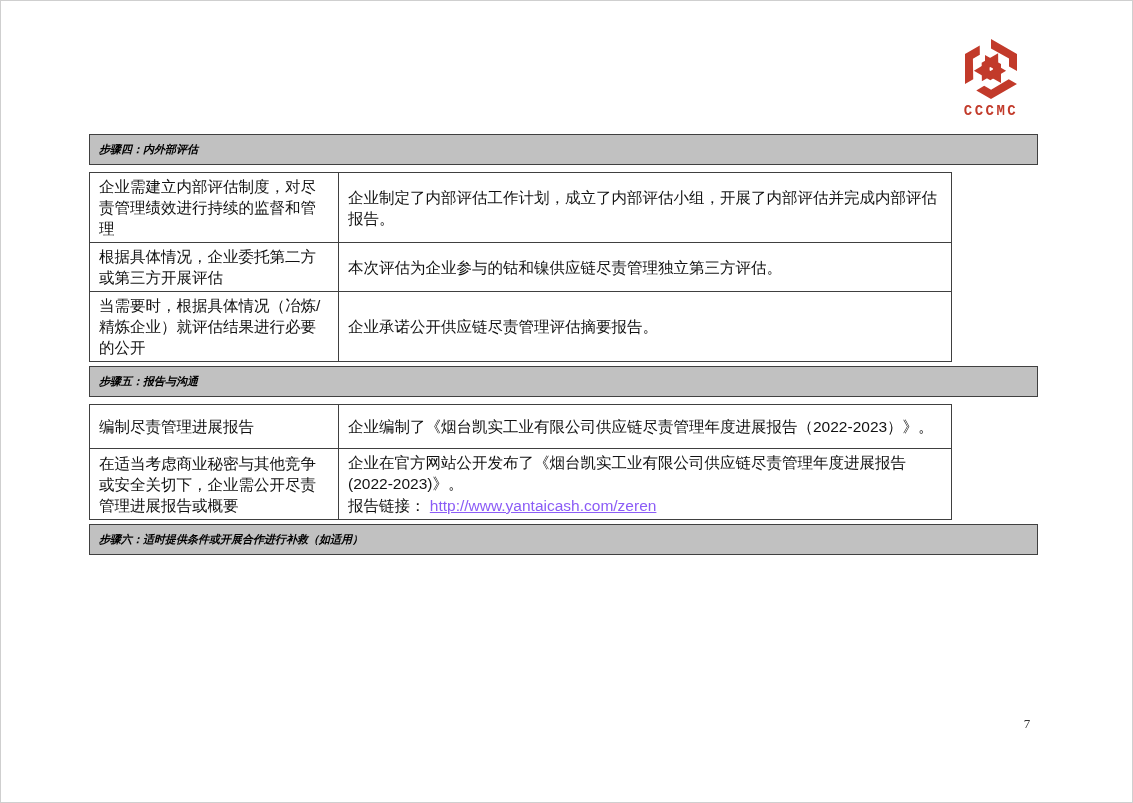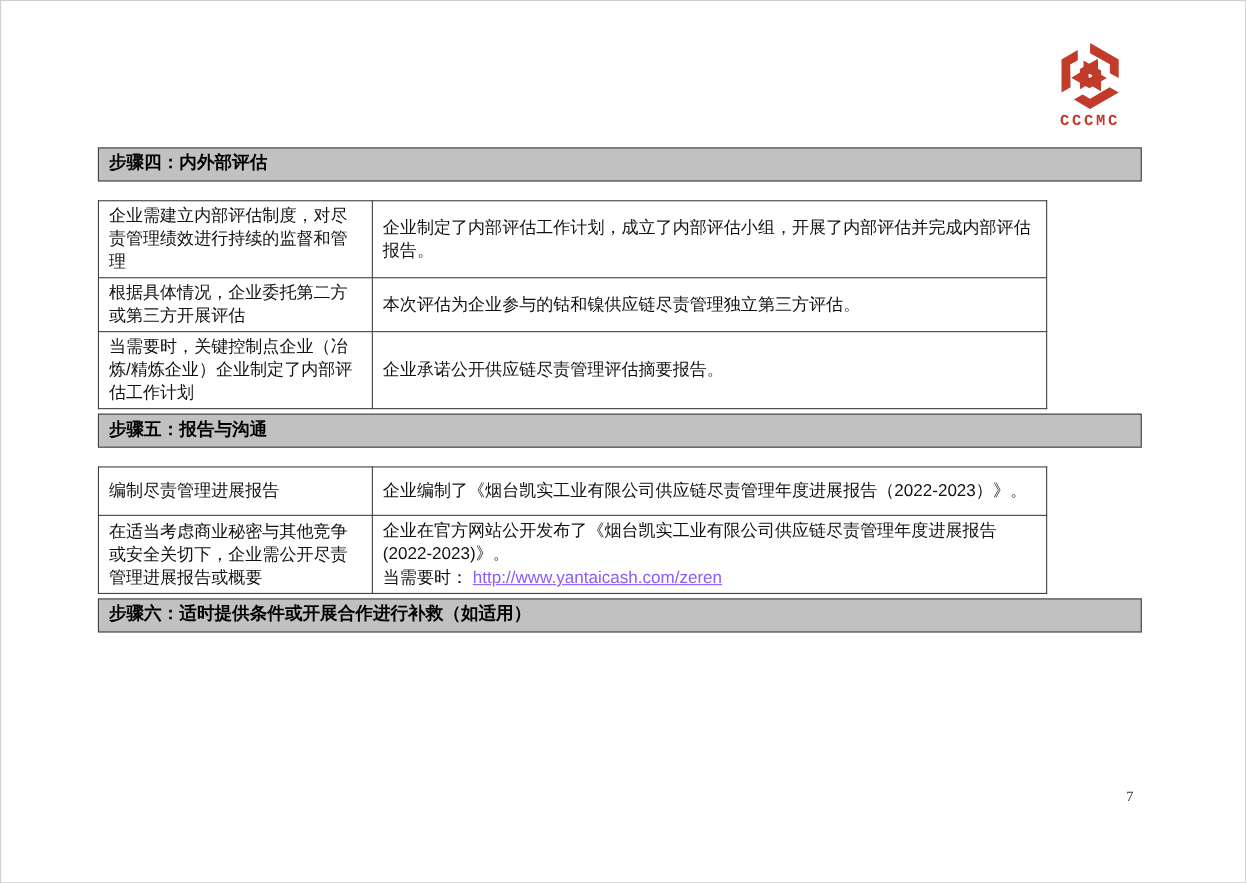--- a/index.html
+++ b/index.html
@@ -24,25 +24,26 @@
   }
 
   
   .content { position:absolute; left:88px; top:133px; width:949px; }
 
   .sec-header {
     box-sizing:border-box;
     border:1px solid #404040;
     background:#c1c1c1;
     padding:3px 9px 4px 9px;
-    font-size:16px;
+    font-size:11px;
     font-weight:bold;
     line-height:22px;
-    margin-bottom:17px;
+    margin-bottom:7px;
     color:#000;
+    font-style:italic;
   }
   .sec-gap { margin-top:4px; }
 
   table.sec-table {
     border-collapse:collapse;
     width:863px;
     table-layout:fixed;
     margin-bottom:4px;
   }
   table.sec-table td {
@@ -99,39 +100,39 @@
     <tbody>
         <tr class="h66">
       <td class="req">企业需建立内部评估制度，对尽责管理绩效进行持续的监督和管理</td>
       <td class="res">企业制定了内部评估工作计划，成立了内部评估小组，开展了内部评估并完成内部评估报告。</td>
     </tr>
     <tr class="h42">
       <td class="req">根据具体情况，企业委托第二方或第三方开展评估</td>
       <td class="res">本次评估为企业参与的钴和镍供应链尽责管理独立第三方评估。</td>
     </tr>
     <tr class="h64">
-      <td class="req">当需要时，关键控制点企业（冶炼/精炼企业）企业制定了内部评估工作计划</td>
+      <td class="req">当需要时，根据具体情况（冶炼/精炼企业）就评估结果进行必要的公开</td>
       <td class="res">企业承诺公开供应链尽责管理评估摘要报告。</td>
     </tr>
   </tbody>
     </table>
 
   <div class="sec-header sec-gap">步骤五：报告与沟通</div>
   <table class="sec-table">
     <tbody>
         <tr class="h46">
       <td class="req">编制尽责管理进展报告</td>
       <td class="res">企业编制了《烟台凯实工业有限公司供应链尽责管理年度进展报告（2022-2023）》。</td>
     </tr>
     <tr class="h72">
       <td class="req">在适当考虑商业秘密与其他竞争或安全关切下，企业需公开尽责管理进展报告或概要</td>
       <td class="res">
         <div>企业在官方网站公开发布了《烟台凯实工业有限公司供应链尽责管理年度进展报告(2022-2023)》。</div>
         <div class="link-line">
-          <span>当需要时：</span>
+          <span>报告链接：</span>
           <a class="link" href="#">http://www.yantaicash.com/zeren</a>
         </div>
       </td>
     </tr>
   </tbody>
     </table>
 
   <div class="sec-header sec-gap">步骤六：适时提供条件或开展合作进行补救（如适用）</div>
 
 </div>

